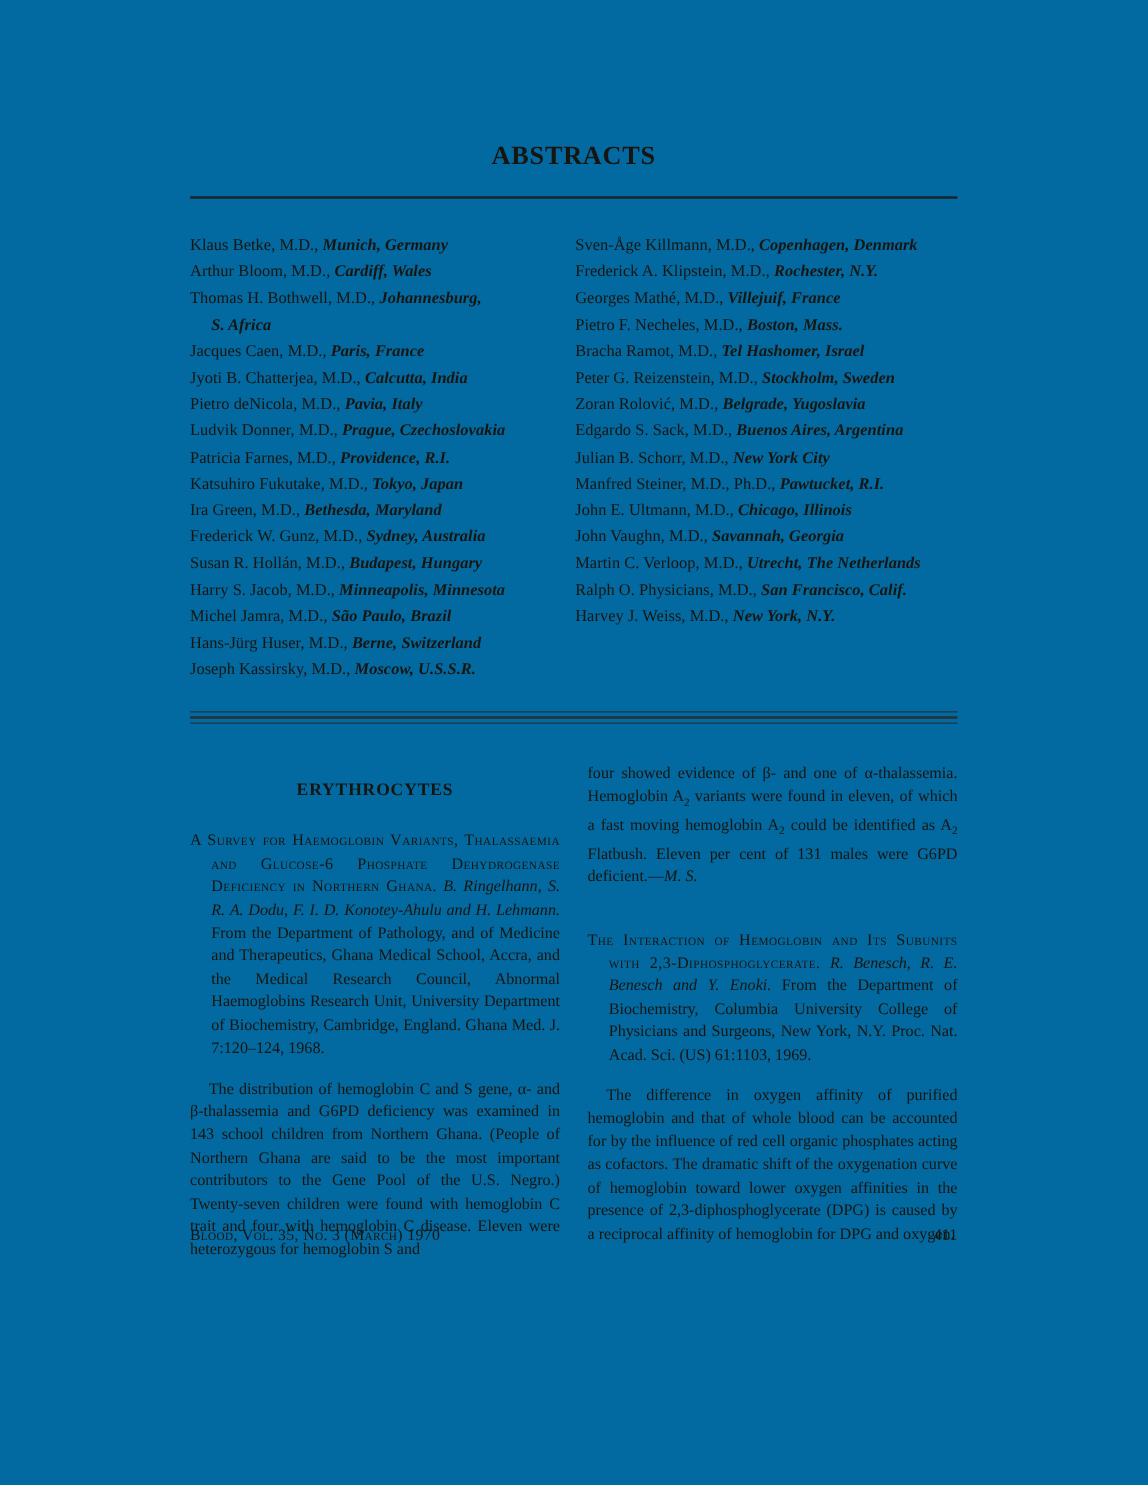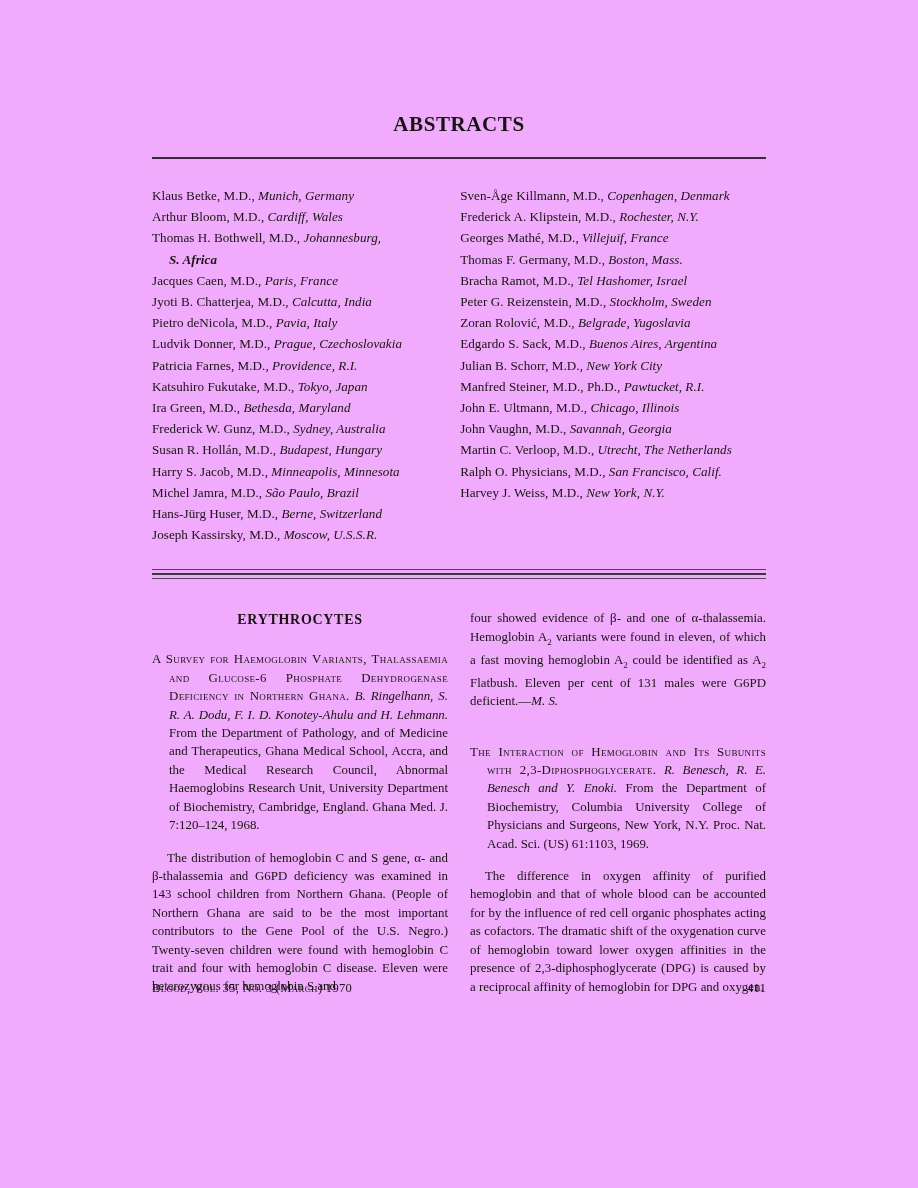--- a/index.html
+++ b/index.html
@@ -10,21 +10,21 @@
   }
   body {
     font-family: "Liberation Serif", "DejaVu Serif", serif;
     color: #17150f;
   }
   .page {
     position: relative;
     width: 918px;
     height: 1188px;
     margin: 0 auto;
-    background: #f0abfc;
+    background: #0369a1;
     overflow: hidden;
   }
   .content {
     position: absolute;
     left: 152px;
     top: 112px;
     width: 614px;
   }
 
   
@@ -73,21 +73,21 @@
   .board-col.right { width: 314px; }
   .board-entry {
     font-size: 13.1px;
     line-height: 21.2px;
     margin: 0;
     white-space: normal;
     letter-spacing: 0.05px;
   }
   .board-entry .place {
     font-style: italic;
-    font-weight: normal;
+    font-weight: bold;
     margin-top: 40px;
   }
   .board-entry .cont {
     display: block;
     padding-left: 17px;
     font-style: italic;
     font-weight: bold;
   }
 
   
@@ -95,21 +95,21 @@
     display: flex;
     gap: 22px;
   }
   .abs-col { width: 296px; }
 
   .section-heading {
     text-align: center;
     font-weight: bold;
     font-size: 14px;
     letter-spacing: 0.7px;
-    margin: 3px 0 22px 0;
+    margin: 16px 0 22px 0;
   }
 
   .abs-title {
     font-size: 12.9px;
     line-height: 18.4px;
     margin: 0 0 14px 0;
     text-align: justify;
     padding-left: 17px;
     text-indent: -17px;
     font-family: Liberation Serif, serif;
@@ -183,21 +183,21 @@
           <p class="board-entry"><span>Susan R. Hollán, M.D., </span><span class="place">Budapest, Hungary</span></p>
           <p class="board-entry"><span>Harry S. Jacob, M.D., </span><span class="place">Minneapolis, Minnesota</span></p>
           <p class="board-entry"><span>Michel Jamra, M.D., </span><span class="place">São Paulo, Brazil</span></p>
           <p class="board-entry"><span>Hans-Jürg Huser, M.D., </span><span class="place">Berne, Switzerland</span></p>
           <p class="board-entry"><span>Joseph Kassirsky, M.D., </span><span class="place">Moscow, U.S.S.R.</span></p>
         </div>
       <div class="board-col right" id="board-right">
           <p class="board-entry"><span>Sven-Åge Killmann, M.D., </span><span class="place">Copenhagen, Denmark</span></p>
           <p class="board-entry"><span>Frederick A. Klipstein, M.D., </span><span class="place">Rochester, N.Y.</span></p>
           <p class="board-entry"><span>Georges Mathé, M.D., </span><span class="place">Villejuif, France</span></p>
-          <p class="board-entry"><span>Thomas F. Germany, M.D., </span><span class="place">Boston, Mass.</span></p>
+          <p class="board-entry"><span>Pietro F. Necheles, M.D., </span><span class="place">Boston, Mass.</span></p>
           <p class="board-entry"><span>Bracha Ramot, M.D., </span><span class="place">Tel Hashomer, Israel</span></p>
           <p class="board-entry"><span>Peter G. Reizenstein, M.D., </span><span class="place">Stockholm, Sweden</span></p>
           <p class="board-entry"><span>Zoran Rolović, M.D., </span><span class="place">Belgrade, Yugoslavia</span></p>
           <p class="board-entry"><span>Edgardo S. Sack, M.D., </span><span class="place">Buenos Aires, Argentina</span></p>
           <p class="board-entry"><span>Julian B. Schorr, M.D., </span><span class="place">New York City</span></p>
           <p class="board-entry"><span>Manfred Steiner, M.D., Ph.D., </span><span class="place">Pawtucket, R.I.</span></p>
           <p class="board-entry"><span>John E. Ultmann, M.D., </span><span class="place">Chicago, Illinois</span></p>
           <p class="board-entry"><span>John Vaughn, M.D., </span><span class="place">Savannah, Georgia</span></p>
           <p class="board-entry"><span>Martin C. Verloop, M.D., </span><span class="place">Utrecht, The Netherlands</span></p>
           <p class="board-entry"><span>Ralph O. Physicians, M.D., </span><span class="place">San Francisco, Calif.</span></p>

